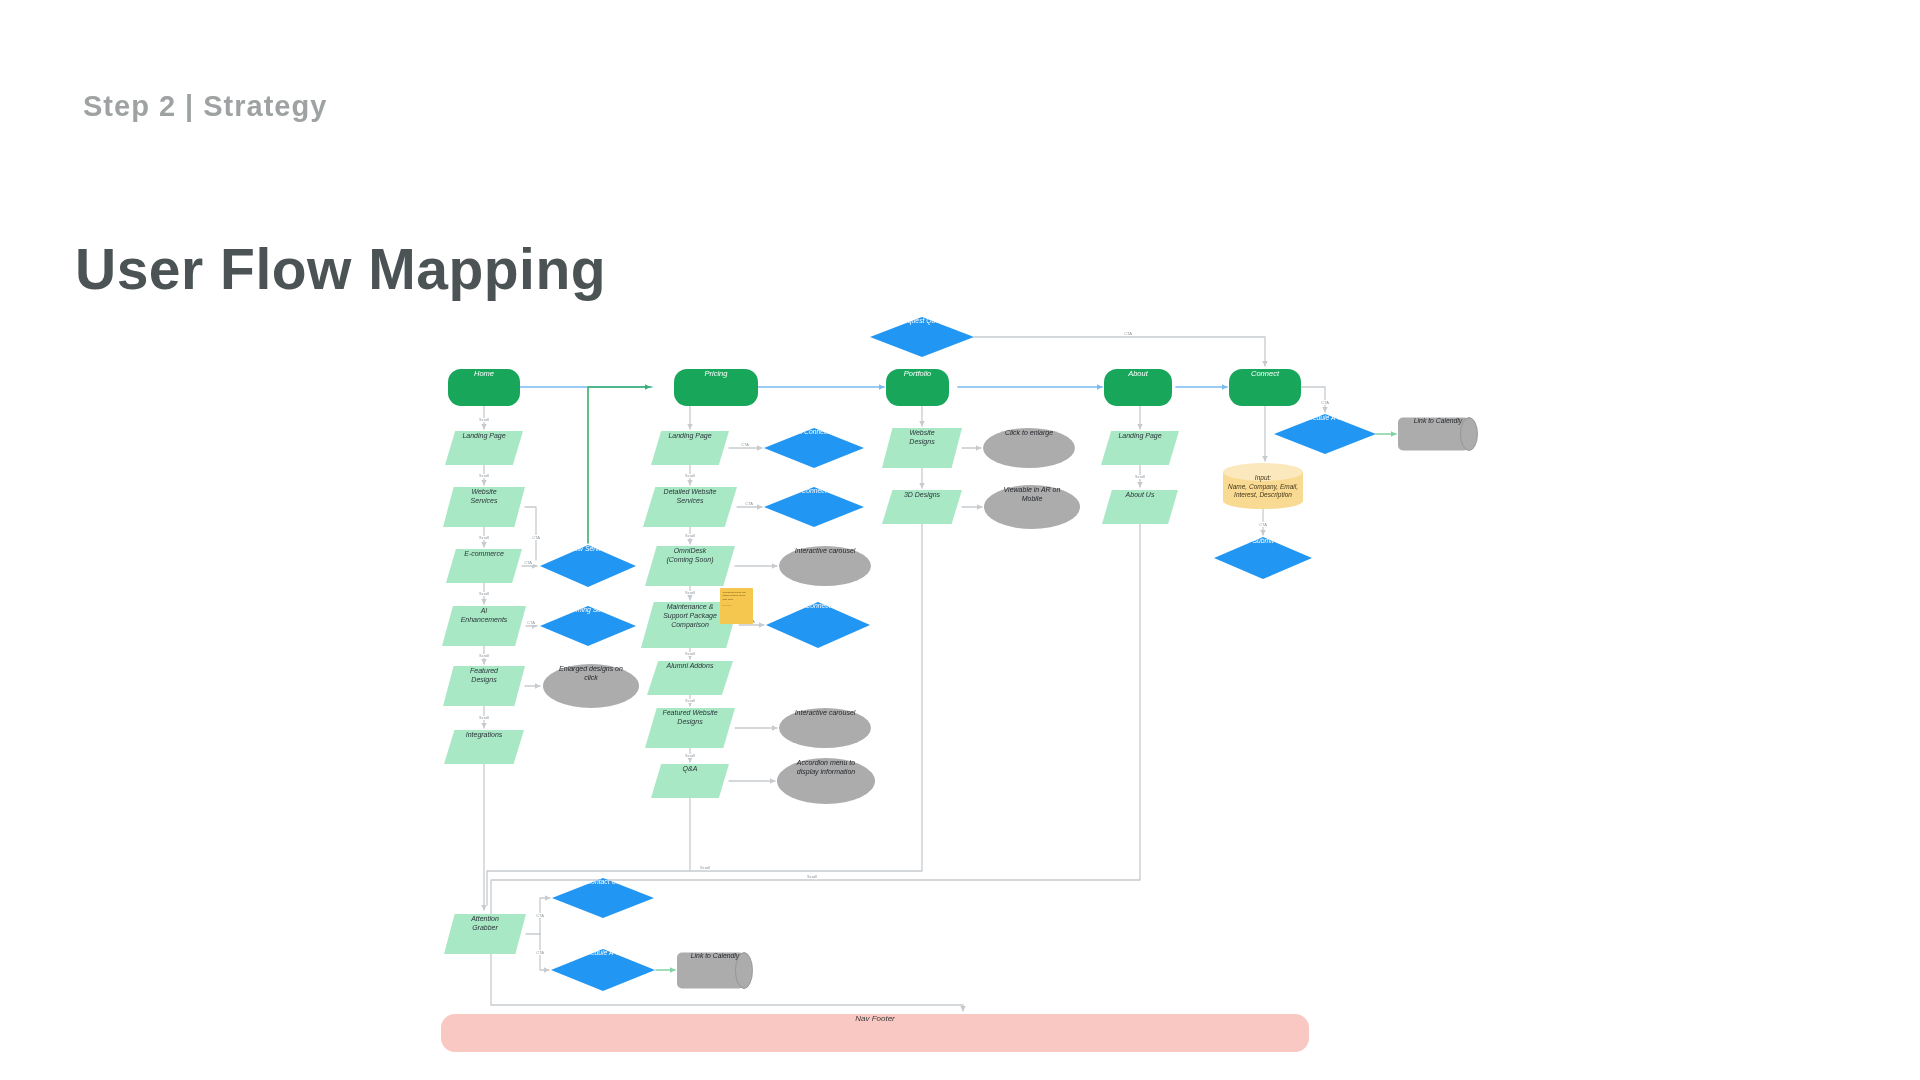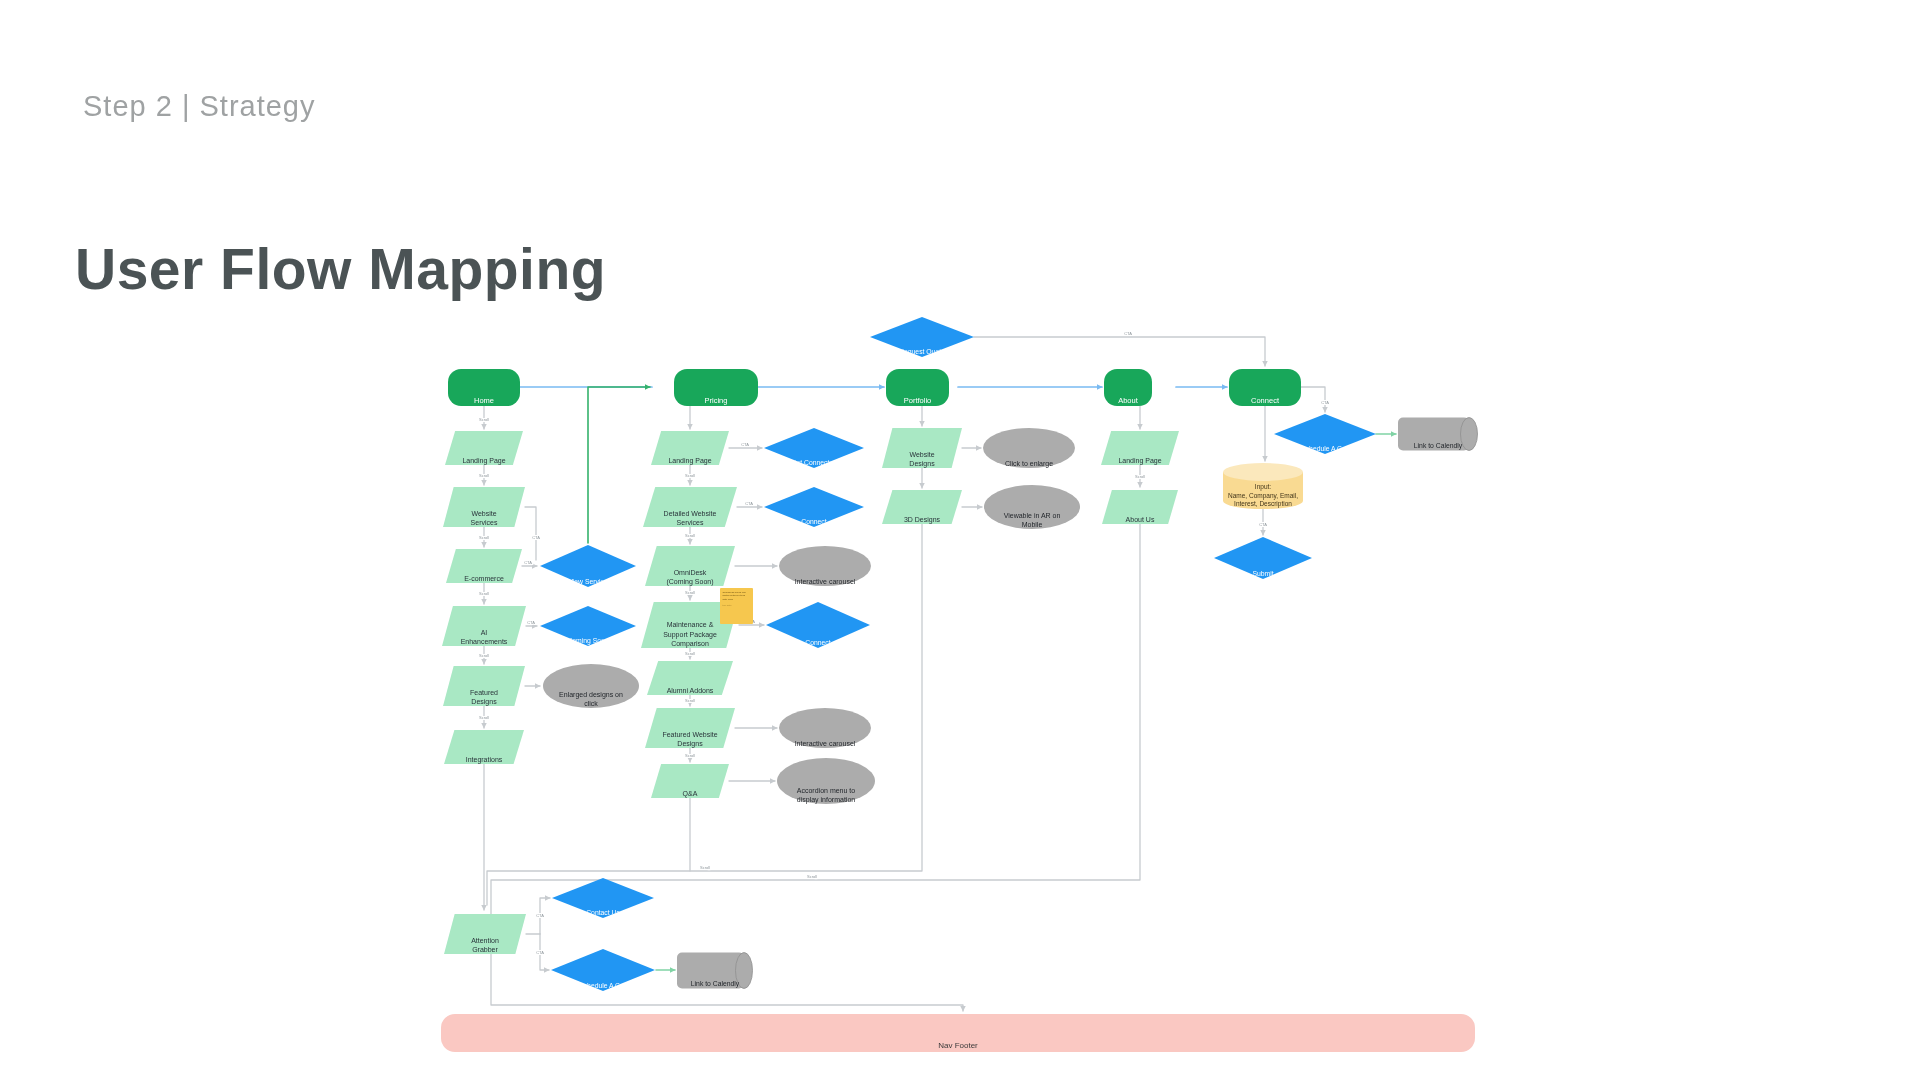--- a/index.html
+++ b/index.html
@@ -3,31 +3,31 @@
 <meta charset="utf-8">
 <style>
   html,body{margin:0;padding:0;}
   body{
     width:1920px;height:1080px;background:#ffffff;position:relative;overflow:hidden;
     font-family:"Liberation Sans", sans-serif;
   }
   .slide-header{position:absolute;left:0;top:0;}
   .step-label{
     position:absolute;left:83px;top:90px;width:600px;
-    font-size:29px;color:#9fa2a3;letter-spacing:1px;font-weight:400;white-space:nowrap;
+    font-size:29px;color:#9fa2a3;letter-spacing:1px;font-weight:700;white-space:nowrap;
   }
   .page-title{
     position:absolute;left:75px;top:236px;width:900px;margin:0;
     font-size:57px;font-weight:700;color:#4b5355;letter-spacing:0.5px;white-space:nowrap;
   }
   #canvas{position:absolute;left:0;top:0;width:1920px;height:1080px;}
   #wires{position:absolute;left:0;top:0;z-index:1;}
   .node{
-    position:absolute;z-index:2;display:flex;flex-direction:column;justify-content:flex-end;align-items:center;
-    text-align:center;line-height:1.32;box-sizing:border-box;
+    position:absolute;z-index:2;display:flex;flex-direction:column;justify-content:flex-start;align-items:center;
+    text-align:center;line-height:1.32;box-sizing:border-box;font-style:italic;
   }
   .node .ln{width:100%;}
   .terminal{background:#18a75a;color:#ffffff;border-radius:13px;font-size:7.5px;}
   .para{background:#a9e8c4;color:#29343a;font-size:7px;clip-path:polygon(13% 0%,100% 0%,87% 100%,0% 100%);}
   .diamond{background:#2196f3;color:#ffffff;font-size:6.8px;clip-path:polygon(50% 0%,100% 50%,50% 100%,0% 50%);padding:0 14px;}
   .ellipse{background:#acacac;color:#1f2328;font-size:7px;border-radius:50%;padding:0 8px;}
   .cylh,.cylv{background:transparent;}
   .cylh svg,.cylv svg{position:absolute;left:0;top:0;}
   .cylh .txt,.cylv .txt{position:relative;z-index:1;font-size:6.8px;color:#1f2328;}
   .cylv .txt{padding-top:11px;font-size:6.5px;color:#42351a;}
@@ -142,21 +142,21 @@
   <div id="nodes">
       <div class="node terminal" style="left: 448px; top: 368.5px; width: 72px; height: 37px;">
         <div class="ln">Home</div>
       </div>
       <div class="node terminal" style="left: 654px; top: 368.5px; width: 84px; height: 37px; margin-left: 20px;">
         <div class="ln">Pricing</div>
       </div>
       <div class="node terminal" style="left: 886px; top: 368.5px; width: 63px; height: 37px;">
         <div class="ln">Portfolio</div>
       </div>
-      <div class="node terminal" style="left: 1104px; top: 368.5px; width: 48px; height: 37px;">
+      <div class="node terminal" style="left: 1104px; top: 368.5px; width: 68px; height: 37px;">
         <div class="ln">About</div>
       </div>
       <div class="node terminal" style="left: 1229px; top: 368.5px; width: 72px; height: 37px;">
         <div class="ln">Connect</div>
       </div>
       <div class="node para" style="left: 445px; top: 431px; width: 78px; height: 34px;">
         <div class="ln">Landing Page</div>
       </div>
       <div class="node para" style="left: 443px; top: 487px; width: 82px; height: 40px;">
         <div class="ln">Website</div>
@@ -292,21 +292,21 @@
         <svg width="80" height="46">
           <path d="M0,9 V38 A40,8 0 0 0 80,38 V9 Z" fill="#f9da92"></path>
           <ellipse cx="40" cy="9" rx="40" ry="9" fill="#fbe8bc"></ellipse>
         </svg>
         <div class="txt">
           <div class="ln">Input:</div>
           <div class="ln">Name, Company, Email,</div>
           <div class="ln">Interest, Description</div>
         </div>
       </div>
-      <div class="node footerbar" style="left: 441px; top: 1014px; width: 1034px; height: 38px;">
+      <div class="node footerbar" style="left: 441px; top: 1014px; width: 868px; height: 38px;">
         <div class="ln">Nav Footer</div>
       </div>
       <div class="sticky" style="left: 720px; top: 588px; width: 33px; height: 36px;">
         <div class="inner">
           <div>OmniDesk users can</div>
           <div>switch between tiers</div>
           <div>with ease</div>
           <div class="faint">tier note</div>
         </div>
       </div>

